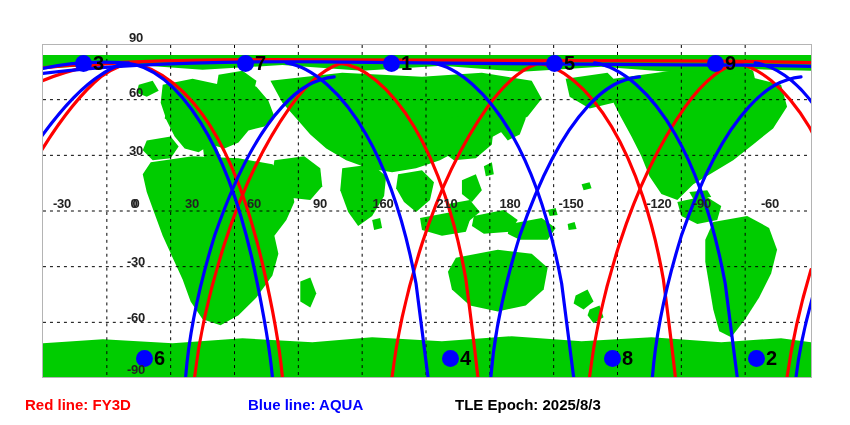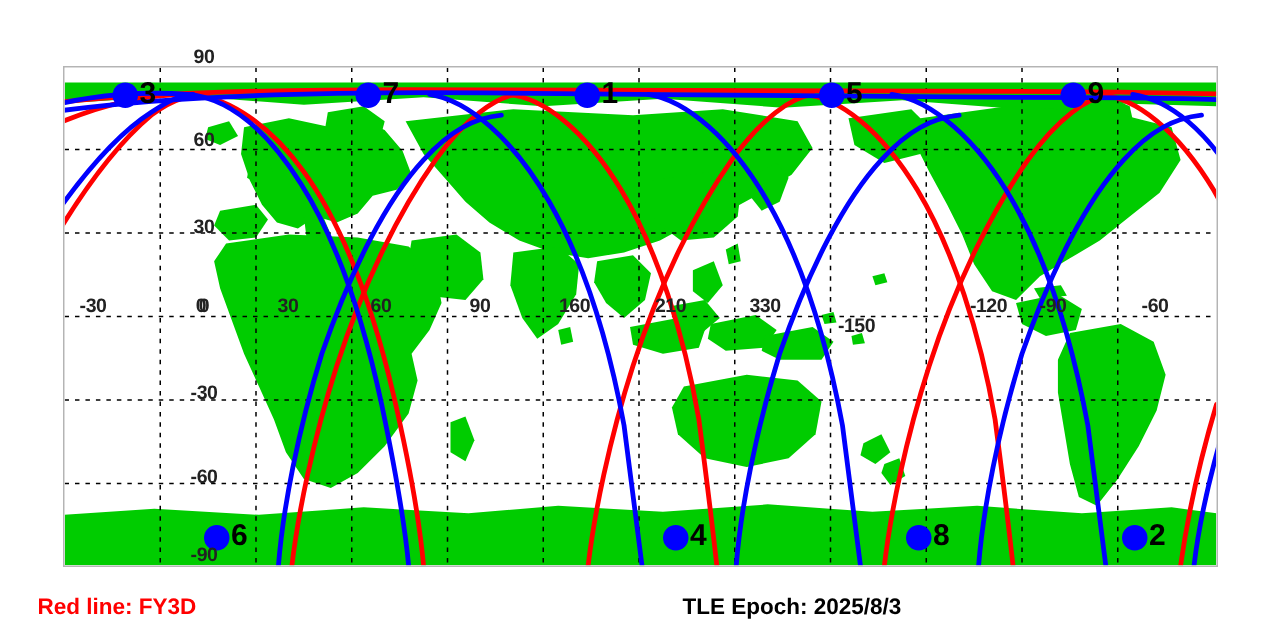--- a/index.html
+++ b/index.html
@@ -241,32 +241,33 @@
     <div class="node-label" style="left:723px; top:313px;">2</div>
   </div>
 
   <div class="tick tick-lon" style="left:62px;  top:196px;">-30</div>
   <div class="tick tick-lon" style="left:134px; top:196px;">0</div>
   <div class="tick tick-lon" style="left:192px; top:196px;">30</div>
   <div class="tick tick-lon" style="left:254px; top:196px;">60</div>
   <div class="tick tick-lon" style="left:320px; top:196px;">90</div>
   <div class="tick tick-lon" style="left:383px; top:196px;">160</div>
   <div class="tick tick-lon" style="left:447px; top:196px;">210</div>
-  <div class="tick tick-lon" style="left:510px; top:196px;">330</div>
-  <div class="tick tick-lon" style="left:571px; top:196px;margin-top:13px;">-150</div>
+  <div class="tick tick-lon" style="left:510px; top:196px;">180</div>
+  <div class="tick tick-lon" style="left:571px; top:196px;">-150</div>
   <div class="tick tick-lon" style="left:635px; top:196px;margin-left:24px;">-120</div>
   <div class="tick tick-lon" style="left:702px; top:196px;">-90</div>
   <div class="tick tick-lon" style="left:770px; top:196px;">-60</div>
 
   <div class="tick tick-lat" style="left:136px; top:30px;">90</div>
   <div class="tick tick-lat" style="left:136px; top:85px;">60</div>
   <div class="tick tick-lat" style="left:136px; top:143px;">30</div>
   <div class="tick tick-lat" style="left:136px; top:196px;">0</div>
   <div class="tick tick-lat" style="left:136px; top:254px;">-30</div>
   <div class="tick tick-lat" style="left:136px; top:310px;">-60</div>
   <div class="tick tick-lat" style="left:136px; top:362px;">-90</div>
 
   <div id="legend">
     <div class="legend-item" id="legend-red">Red line: FY3D</div>
+    <div class="legend-item" id="legend-blue">Blue line: AQUA</div>
     <div class="legend-item" id="legend-epoch">TLE Epoch: 2025/8/3</div>
   </div>
 
 </div>
 
 </body></html>

